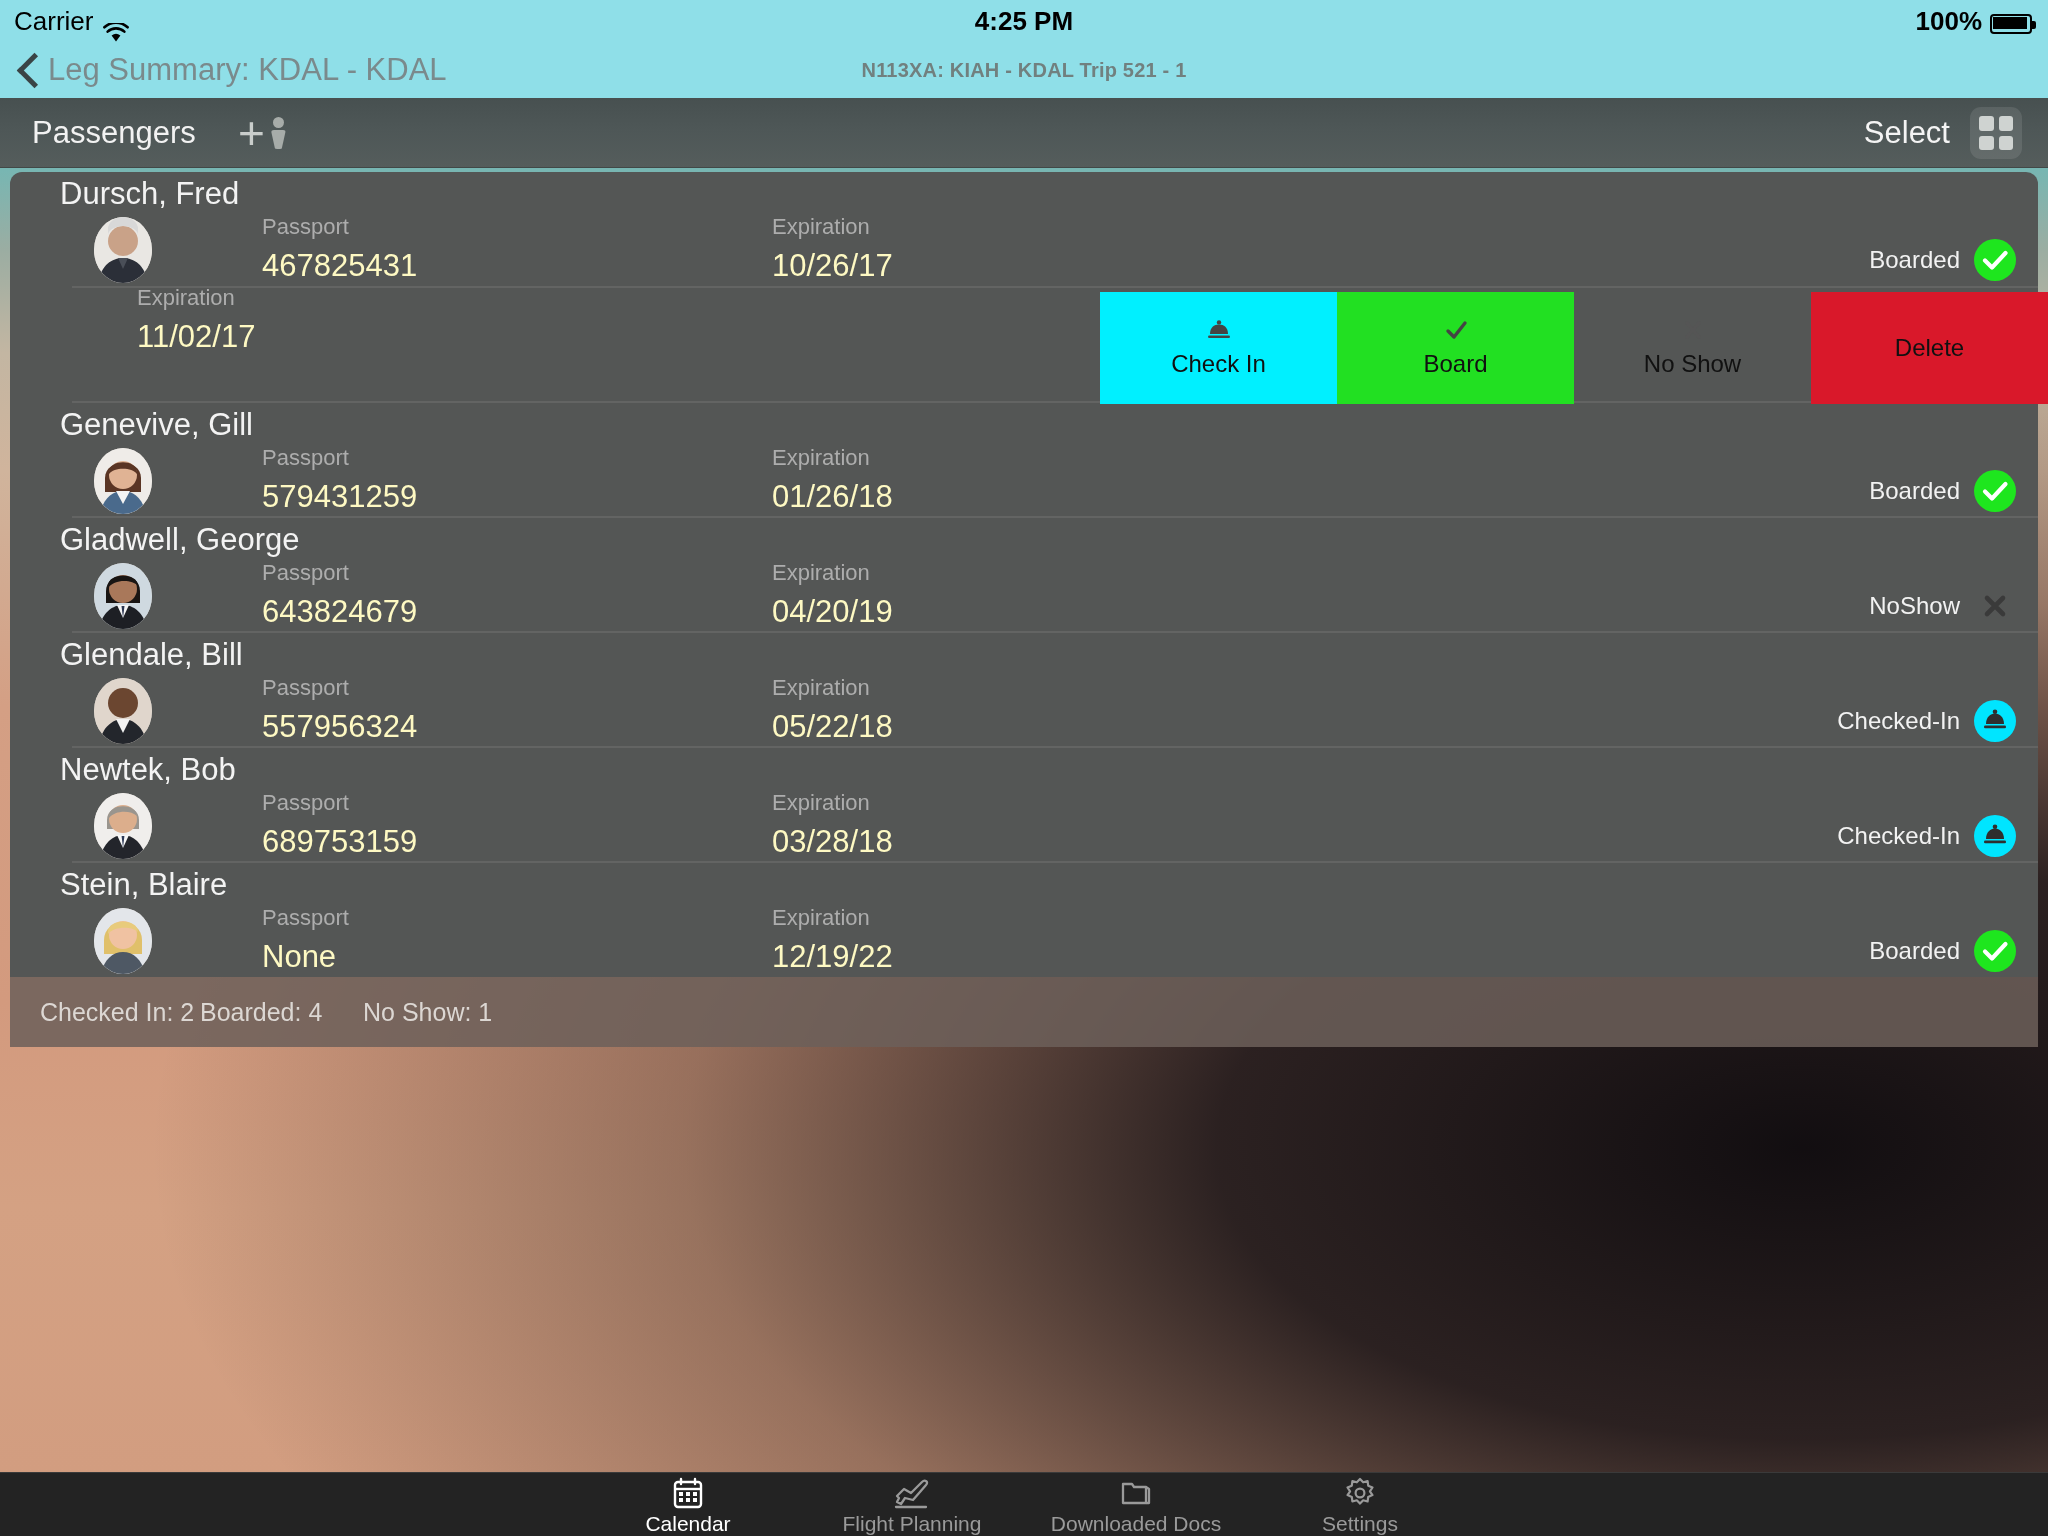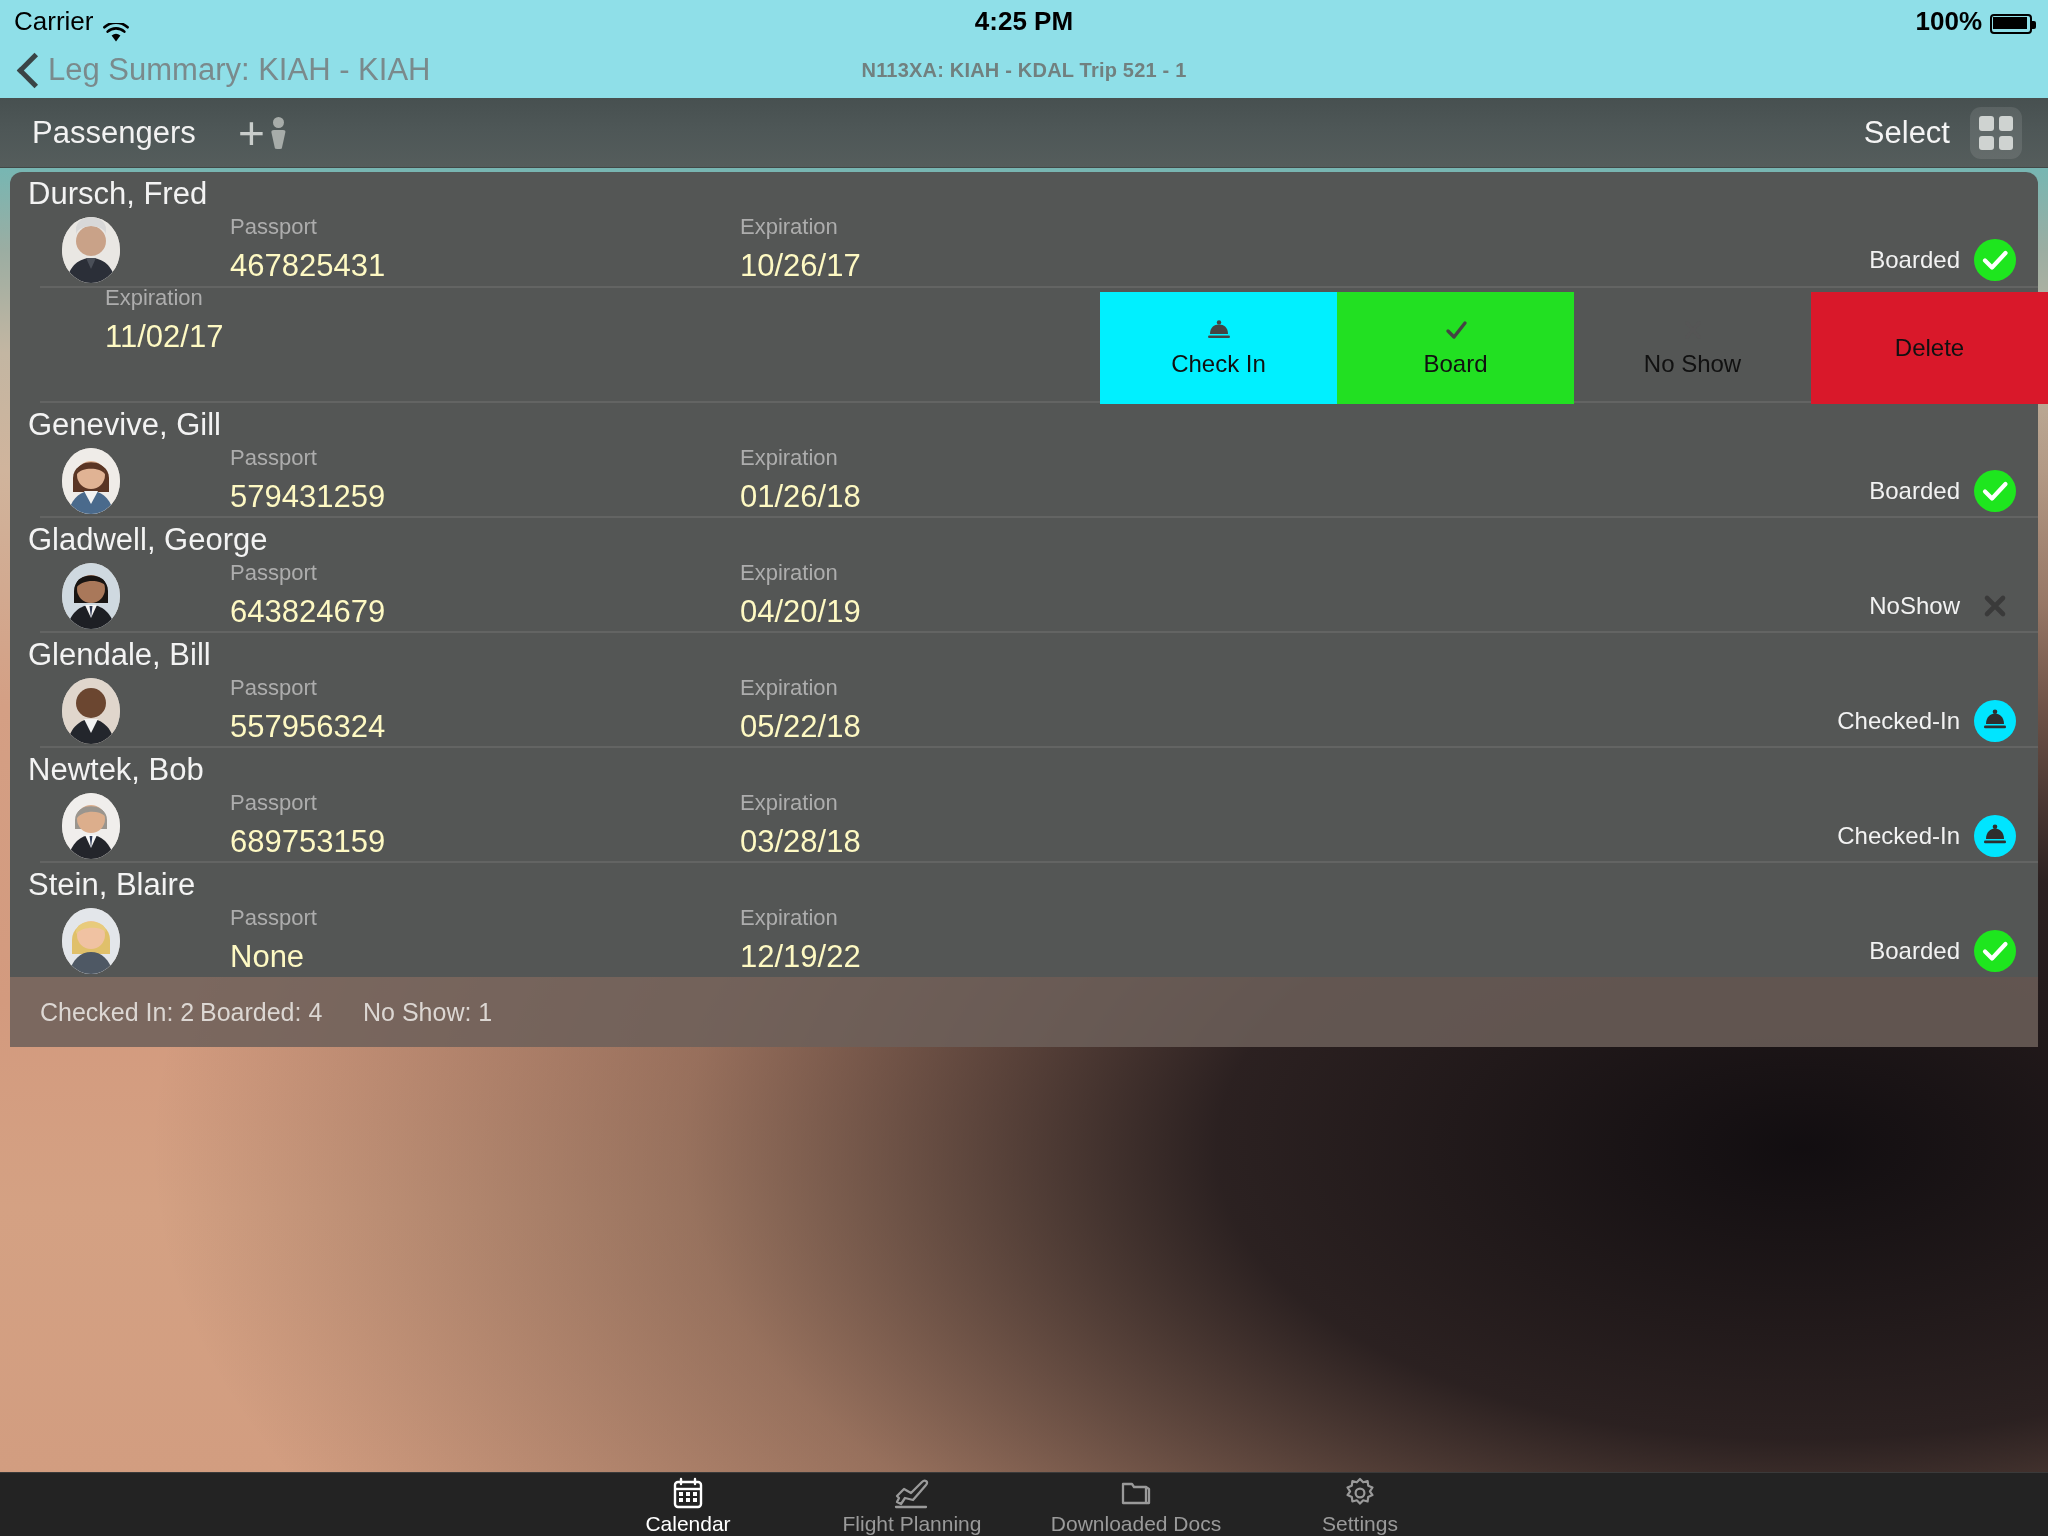--- a/index.html
+++ b/index.html
@@ -88,21 +88,21 @@
   #toolbar .sel{ color:#f4f4f4; font-size:31px;}
   .gridicon{
     width:52px; height:52px; border-radius:11px; background:rgba(255,255,255,0.10);
     display:grid; grid-template-columns:1fr 1fr; grid-template-rows:1fr 1fr; gap:5px; padding:9px;
   }
   .gridicon i{ background:#cfd3d1; border-radius:3px; display:block;}
 
   
   #card{
     position:absolute; left:10px; top:172px; width:2028px; height:805px;
-    background:#545655; border-radius:12px 12px 0 0; overflow:hidden;
+    background:#545655; border-radius:12px 12px 0 0; overflow:hidden;padding-left:32px;
   }
   .prow{ position:relative; }
   .pname{
     position:absolute; left:18px; top:4px; color:#f3f3f3; font-size:31px;
   }
   .avatar{
     position:absolute; left:52px; top:45px; width:58px; height:66px; border-radius:50%;
     overflow:hidden; background:#cdc9c4;
   }
   .avatar svg{ display:block; }
@@ -174,21 +174,21 @@
   <div class="center">4:25 PM</div>
   <div class="right">
     <span>100%</span>
     <span class="battery-icon"></span>
   </div>
 </div>
 
 <div id="navbar">
   <div class="back">
     <span class="chev"></span>
-    <span>Leg Summary: KIAH - KIAH</span>
+    <span>Leg Summary: KDAL - KDAL</span>
   </div>
   <div class="title">N113XA: KIAH - KDAL  Trip 521 - 1</div>
 </div>
 
 <div id="toolbar">
   <div class="ttl">Passengers</div>
   <div class="addpax">
     <span class="plusglyph">+</span>
     <span class="personglyph">
       <span class="head"></span>

